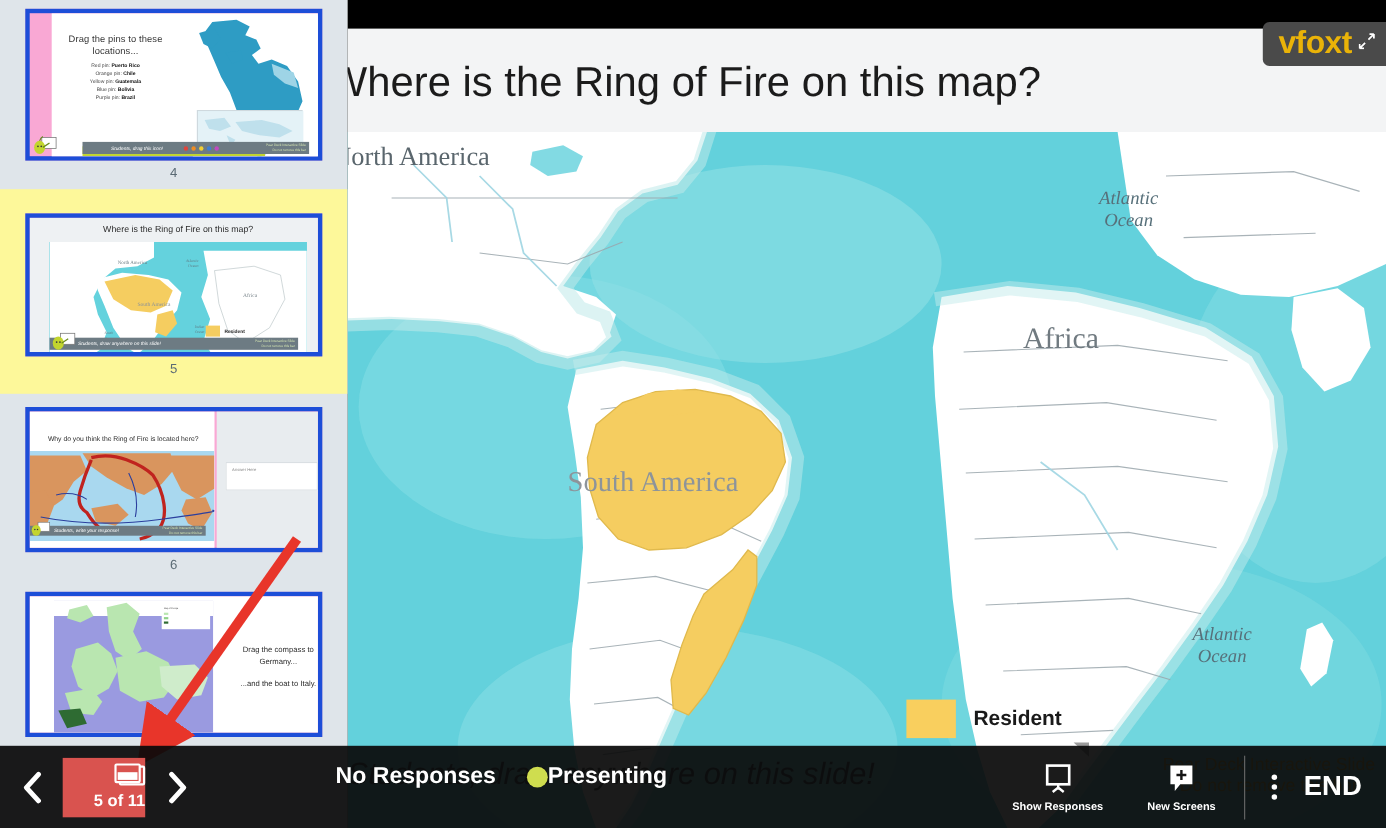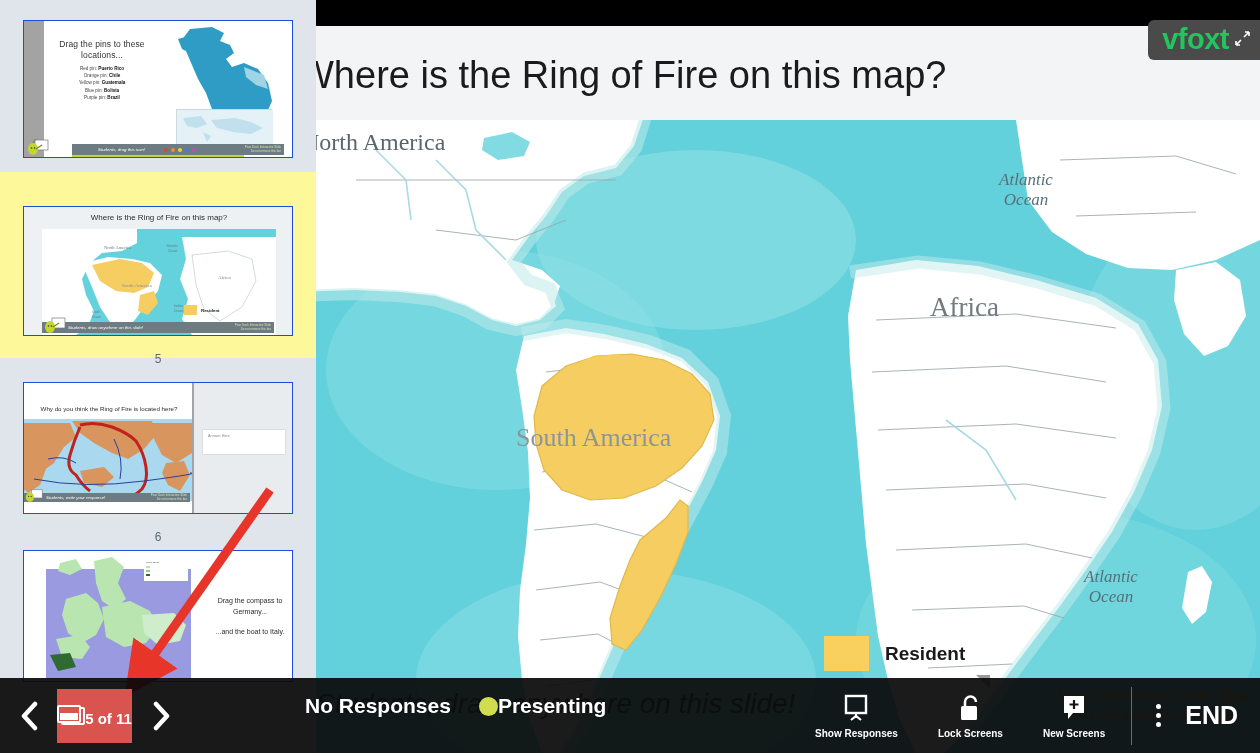--- a/index.html
+++ b/index.html
@@ -11,22 +11,22 @@
   #app { position: relative; width: 1260px; height: 753px; overflow: hidden; }
 
   
   #sidebar {
     position: absolute; left: 0; top: 0; width: 316px; height: 753px;
     background: #dfe5ea; overflow: hidden;
   }
   .thumb-slot { position: relative; width: 316px; }
   .thumb-slot.selected { background: #fdf89a; }
   .thumb-frame {
-    position: relative; margin: 12px auto;
-    background: #a3a3a3; border: 1px solid #1d4ed8;
+    position: relative; margin: 0 auto;
+    background: #f9a8d4; border: 4px solid #1d4ed8;
     overflow: hidden;
   }
   .thumb-num {
     text-align: center; font-size: 12px; color: #5a6a74;
     padding: 4px 0 8px 0; font-family: "Liberation Sans", sans-serif;
   }
   .thumb-white { position: absolute; background: #ffffff; }
 
   
   .s4-title { position:absolute; left:14px; top:18px; width:128px; text-align:center;
@@ -66,35 +66,35 @@
   #pd-notice { position:absolute; right:10px; top:686px; text-align:center; z-index:2;
                color:#c8a83a; font-size:16px; line-height:19px; white-space:nowrap; }
   #pd-notice .l2 { color:#c8a83a; }
 
   
   #vfoxt {
     position:absolute; right:0; top:20px; z-index:20;
     background:#4a4a4a; border-radius:6px 0 0 6px;
     padding:4px 10px 6px 14px; display:flex; align-items:center; gap:6px;
   }
-  #vfoxt .wm { color:#22c55e; font-size:29px; font-weight:bold; letter-spacing:-.5px;
+  #vfoxt .wm { color:#eab308; font-size:29px; font-weight:bold; letter-spacing:-.5px;
                font-family:"Liberation Sans", sans-serif; line-height:30px;}
   #vfoxt .ex { color:#fff; font-size:15px; line-height:15px; }
 
   
   #toolbar {
     position:absolute; left:0; bottom:0; width:1260px; height:75px;
     background:rgba(10,10,10,.93); z-index:30; color:#fff;
   }
   #toolbar .left-group { position:absolute; left:0; top:0; height:75px; display:flex; align-items:center; }
   .chev { width:57px; height:75px; display:flex; align-items:center; justify-content:center;
           font-size:30px; color:#fff; cursor:pointer; }
   #slide-counter {
-    width:75px; height:54px; background:#d9534f; display:flex; flex-direction:row;
-    align-items:center; justify-content:center; cursor:pointer;
+    width:75px; height:54px; background:#d9534f; display:flex; flex-direction:column;
+    align-items:flex-end; justify-content:center; cursor:pointer;
   }
   #slide-counter .cnt-label { font-size:15px; font-weight:bold; margin-top:5px; }
   .slides-icon { width:28px; height:21px; position:relative; }
   .slides-icon .b1 { position:absolute; right:0; top:2px; width:24px; height:18px;
                      border:2px solid #fff; border-radius:2px; }
   .slides-icon .b2 { position:absolute; left:0; top:0; width:24px; height:18px;
                      background:#d9534f; border:2px solid #fff; border-radius:2px; }
   .slides-icon .b2::after { content:""; position:absolute; left:1px; top:6px; right:1px; bottom:1px; background:#fff; }
 
   #status-group { position:absolute; left:305px; top:0; height:56px; display:flex; align-items:center; gap:28px; }
@@ -446,29 +446,20 @@
       <div class="action">
         <span class="ico">
           <svg width="26" height="28" viewBox="0 0 26 28">
             <rect x="3" y="2" width="20" height="17" stroke="#fff" stroke-width="2.4" fill="none"></rect>
             <path d="M13 19 L13 24 M8 26 L13 22 L18 26" stroke="#fff" stroke-width="2.2" fill="none"></path>
           </svg>
         </span>
         <span class="lbl">Show Responses</span>
       </div>
 
-      <div class="action">
-        <span class="ico">
-          <svg width="24" height="29" viewBox="0 0 24 29">
-            <rect x="3" y="13" width="16" height="14" rx="1.5" fill="#fff"></rect>
-            <path d="M7 13 V9 a5.5 5.5 0 0 1 11 0" stroke="#fff" stroke-width="2.6" fill="none"></path>
-          </svg>
-        </span>
-        <span class="lbl">Lock Screens</span>
-      </div>
 
       <div class="action">
         <span class="ico">
           <svg width="26" height="28" viewBox="0 0 26 28">
             <path d="M3 2 H23 V19 H12 L7 25 V19 H3 Z" fill="#fff"></path>
             <path d="M13 6 V15 M8.5 10.5 H17.5" stroke="#141414" stroke-width="2.2"></path>
           </svg>
         </span>
         <span class="lbl">New Screens</span>
       </div>

